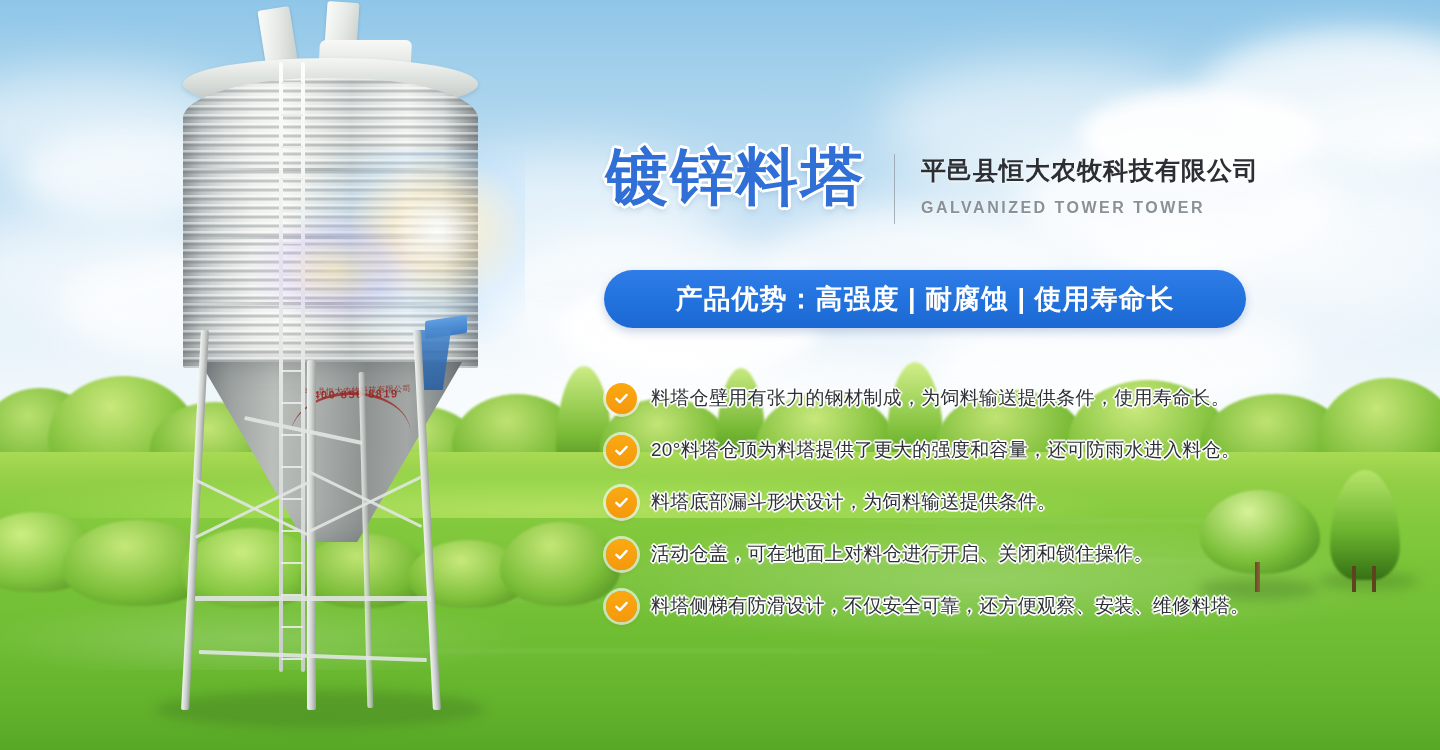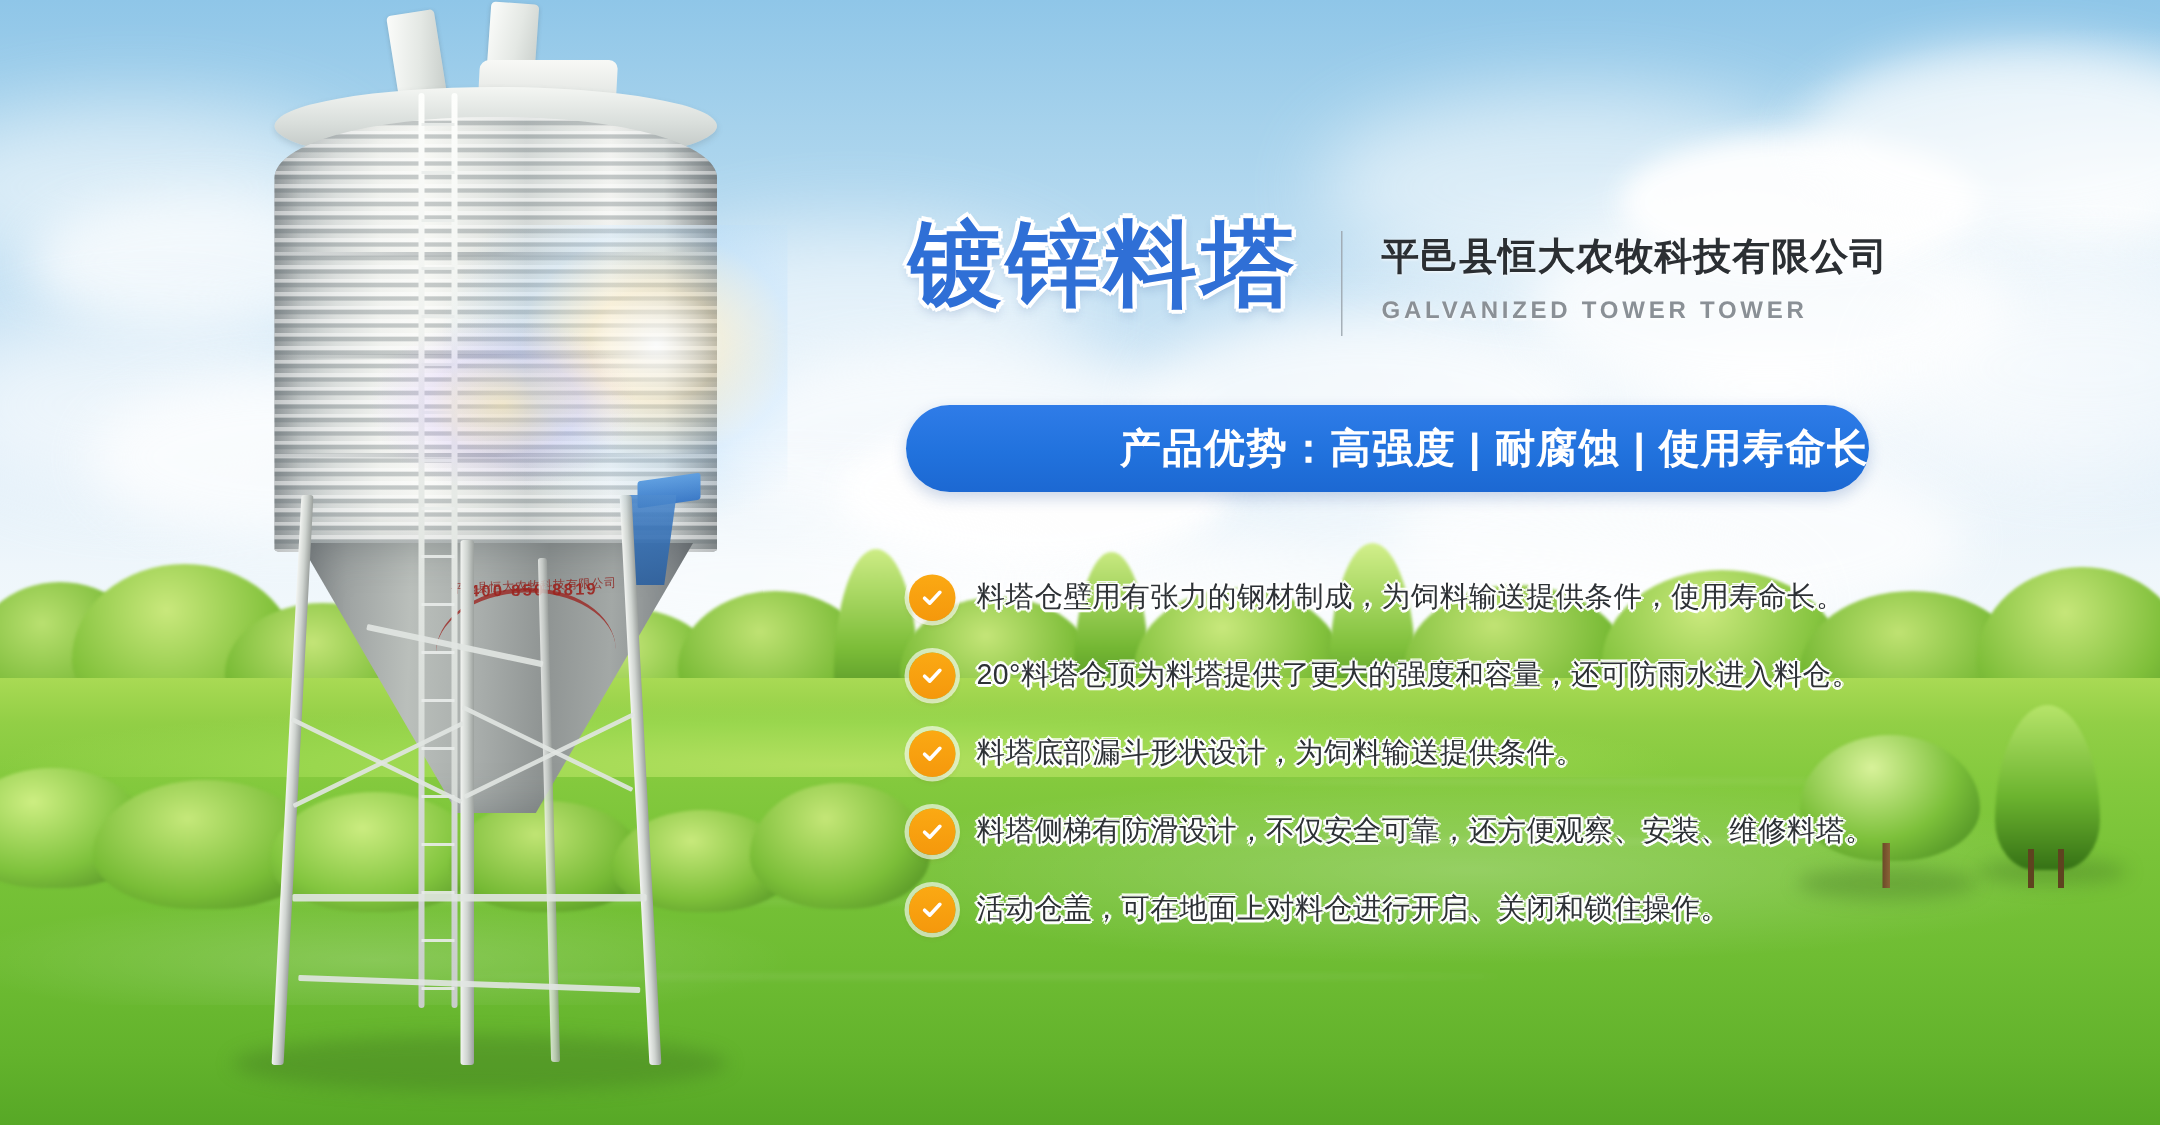--- a/index.html
+++ b/index.html
@@ -187,21 +187,21 @@
   }
   .subtitle{
     margin-top:12px;font-size:16px;font-weight:bold;color:#8a9096;
     letter-spacing:2.5px;text-shadow:0 1px 2px rgba(255,255,255,.75);
   }
 
   .advantage-pill{
     position:absolute;left:4px;top:250px;
     min-width:642px;height:58px;border-radius:29px;
     background:linear-gradient(180deg,#2f7ce8 0%,#2172dd 55%,#1c68d2 100%);
-    display:flex;align-items:center;justify-content:flex-end;
+    display:flex;align-items:center;justify-content:center;
     box-shadow:0 4px 10px rgba(20,70,150,.22);
   }
   .advantage-text{
     color:#ffffff;font-size:27px;font-weight:bold;letter-spacing:1px;white-space:nowrap;
   }
 
   .feature-list{position:absolute;left:6px;top:352px;width:800px;}
   .feature-item{
     display:flex;align-items:center;height:52px;
   }
@@ -407,27 +407,27 @@
         </span>
         <span class="feature-text">料塔底部漏斗形状设计，为饲料输送提供条件。</span>
       </div>
 
       <div class="feature-item">
         <span class="check-badge">
           <svg width="17" height="17" viewBox="0 0 17 17" aria-hidden="true">
             <path d="M3.4 8.8 L6.8 12.1 L13.6 4.9" fill="none" stroke="#ffffff" stroke-width="2.4" stroke-linecap="round" stroke-linejoin="round"></path>
           </svg>
         </span>
-        <span class="feature-text">料塔侧梯有防滑设计，不仅安全可靠，还方便观察、安装、维修料塔。</span>
+        <span class="feature-text">活动仓盖，可在地面上对料仓进行开启、关闭和锁住操作。</span>
       </div>
 
       <div class="feature-item">
         <span class="check-badge">
           <svg width="17" height="17" viewBox="0 0 17 17" aria-hidden="true">
             <path d="M3.4 8.8 L6.8 12.1 L13.6 4.9" fill="none" stroke="#ffffff" stroke-width="2.4" stroke-linecap="round" stroke-linejoin="round"></path>
           </svg>
         </span>
-        <span class="feature-text">活动仓盖，可在地面上对料仓进行开启、关闭和锁住操作。</span>
+        <span class="feature-text">料塔侧梯有防滑设计，不仅安全可靠，还方便观察、安装、维修料塔。</span>
       </div>
 
     </div>
   </div>
 </div>
 
 </body></html>

